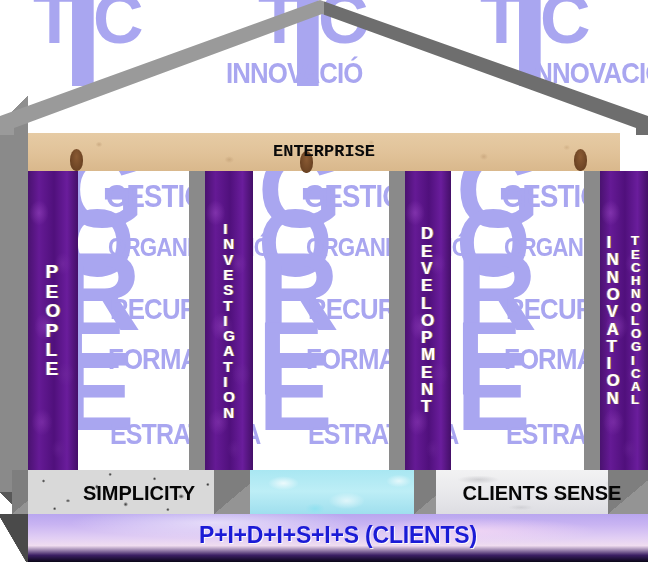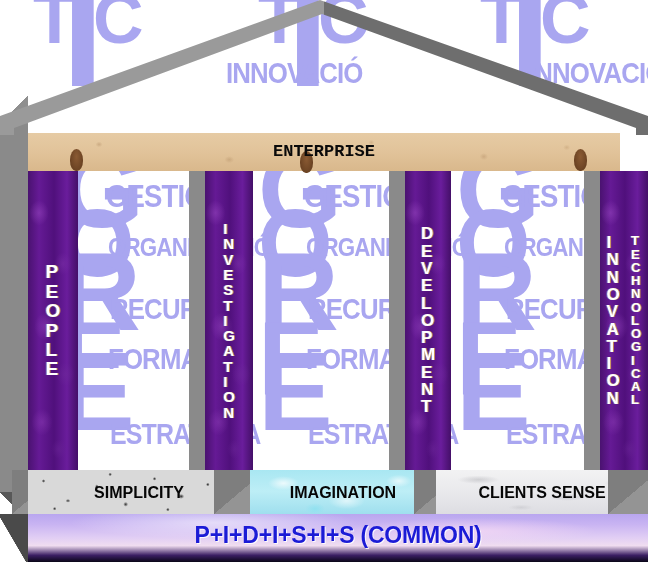--- a/index.html
+++ b/index.html
@@ -71,21 +71,21 @@
   .pillar-side{position:absolute;top:171px;width:16px;height:299px;background:#8a8a8a;}
   .pcol{position:absolute;top:0;bottom:0;display:flex;flex-direction:column;
          align-items:center;justify-content:center;}
   .pcol span{display:block;color:#fff;font-weight:bold;line-height:1.02;
       font-family:"Liberation Sans",sans-serif;
       text-shadow:1px 0 0 rgba(215,160,70,.85), -1px 0 0 rgba(120,160,225,.6);}
 
   
   .found{position:absolute;top:470px;height:44px;}
   .found-label{position:absolute;top:481px;height:24px;line-height:24px;text-align:center;
-      font-size:16px;font-weight:bold;color:#060606;
+      font-size:20px;font-weight:bold;color:#060606;
       font-family:"Liberation Sans",sans-serif;}
   .f-simpl{background:
       radial-gradient(ellipse 3px 3px at 7% 25%, #2a2a2a, transparent 60%),
       radial-gradient(ellipse 4px 3px at 18% 70%, #3a3a3a, transparent 60%),
       radial-gradient(ellipse 3px 4px at 31% 38%, #1e1e1e, transparent 60%),
       radial-gradient(ellipse 4px 4px at 44% 78%, #333, transparent 60%),
       radial-gradient(ellipse 3px 3px at 57% 20%, #262626, transparent 60%),
       radial-gradient(ellipse 5px 4px at 69% 60%, #2e2e2e, transparent 60%),
       radial-gradient(ellipse 3px 3px at 81% 33%, #1f1f1f, transparent 60%),
       radial-gradient(ellipse 4px 4px at 92% 72%, #343434, transparent 60%),
@@ -287,23 +287,22 @@
     </div>
   </div>
 
   <div class="found-gap" style="left:12px;"></div>
   <div class="found f-simpl" style="left:28px;width:222px;"></div>
   <div class="found-gap" style="left:214px;"></div>
   <div class="found-label" style="left:28px;width:222px;">SIMPLICITY</div>
 
   <div class="found f-imag" style="left:250px;width:186px;"></div>
   <div class="found-gap" style="left:414px;"></div>
-  <div class="found-label" style="left:250px;width:186px;">IMAGINATION</div>
 
   <div class="found f-common" style="left:436px;width:212px;"></div>
   <div class="found-gap" style="left:608px;"></div>
   <div class="found-label" style="left:436px;width:212px;">CLIENTS SENSE</div>
 
   <div class="plinth"></div>
   <div class="plinth-corner"></div>
-  <div class="plinth-label">P+I+D+I+S+I+S (COMMON)</div>
+  <div class="plinth-label">P+I+D+I+S+I+S (CLIENTS)</div>
 
 </div>
 
 </body></html>

